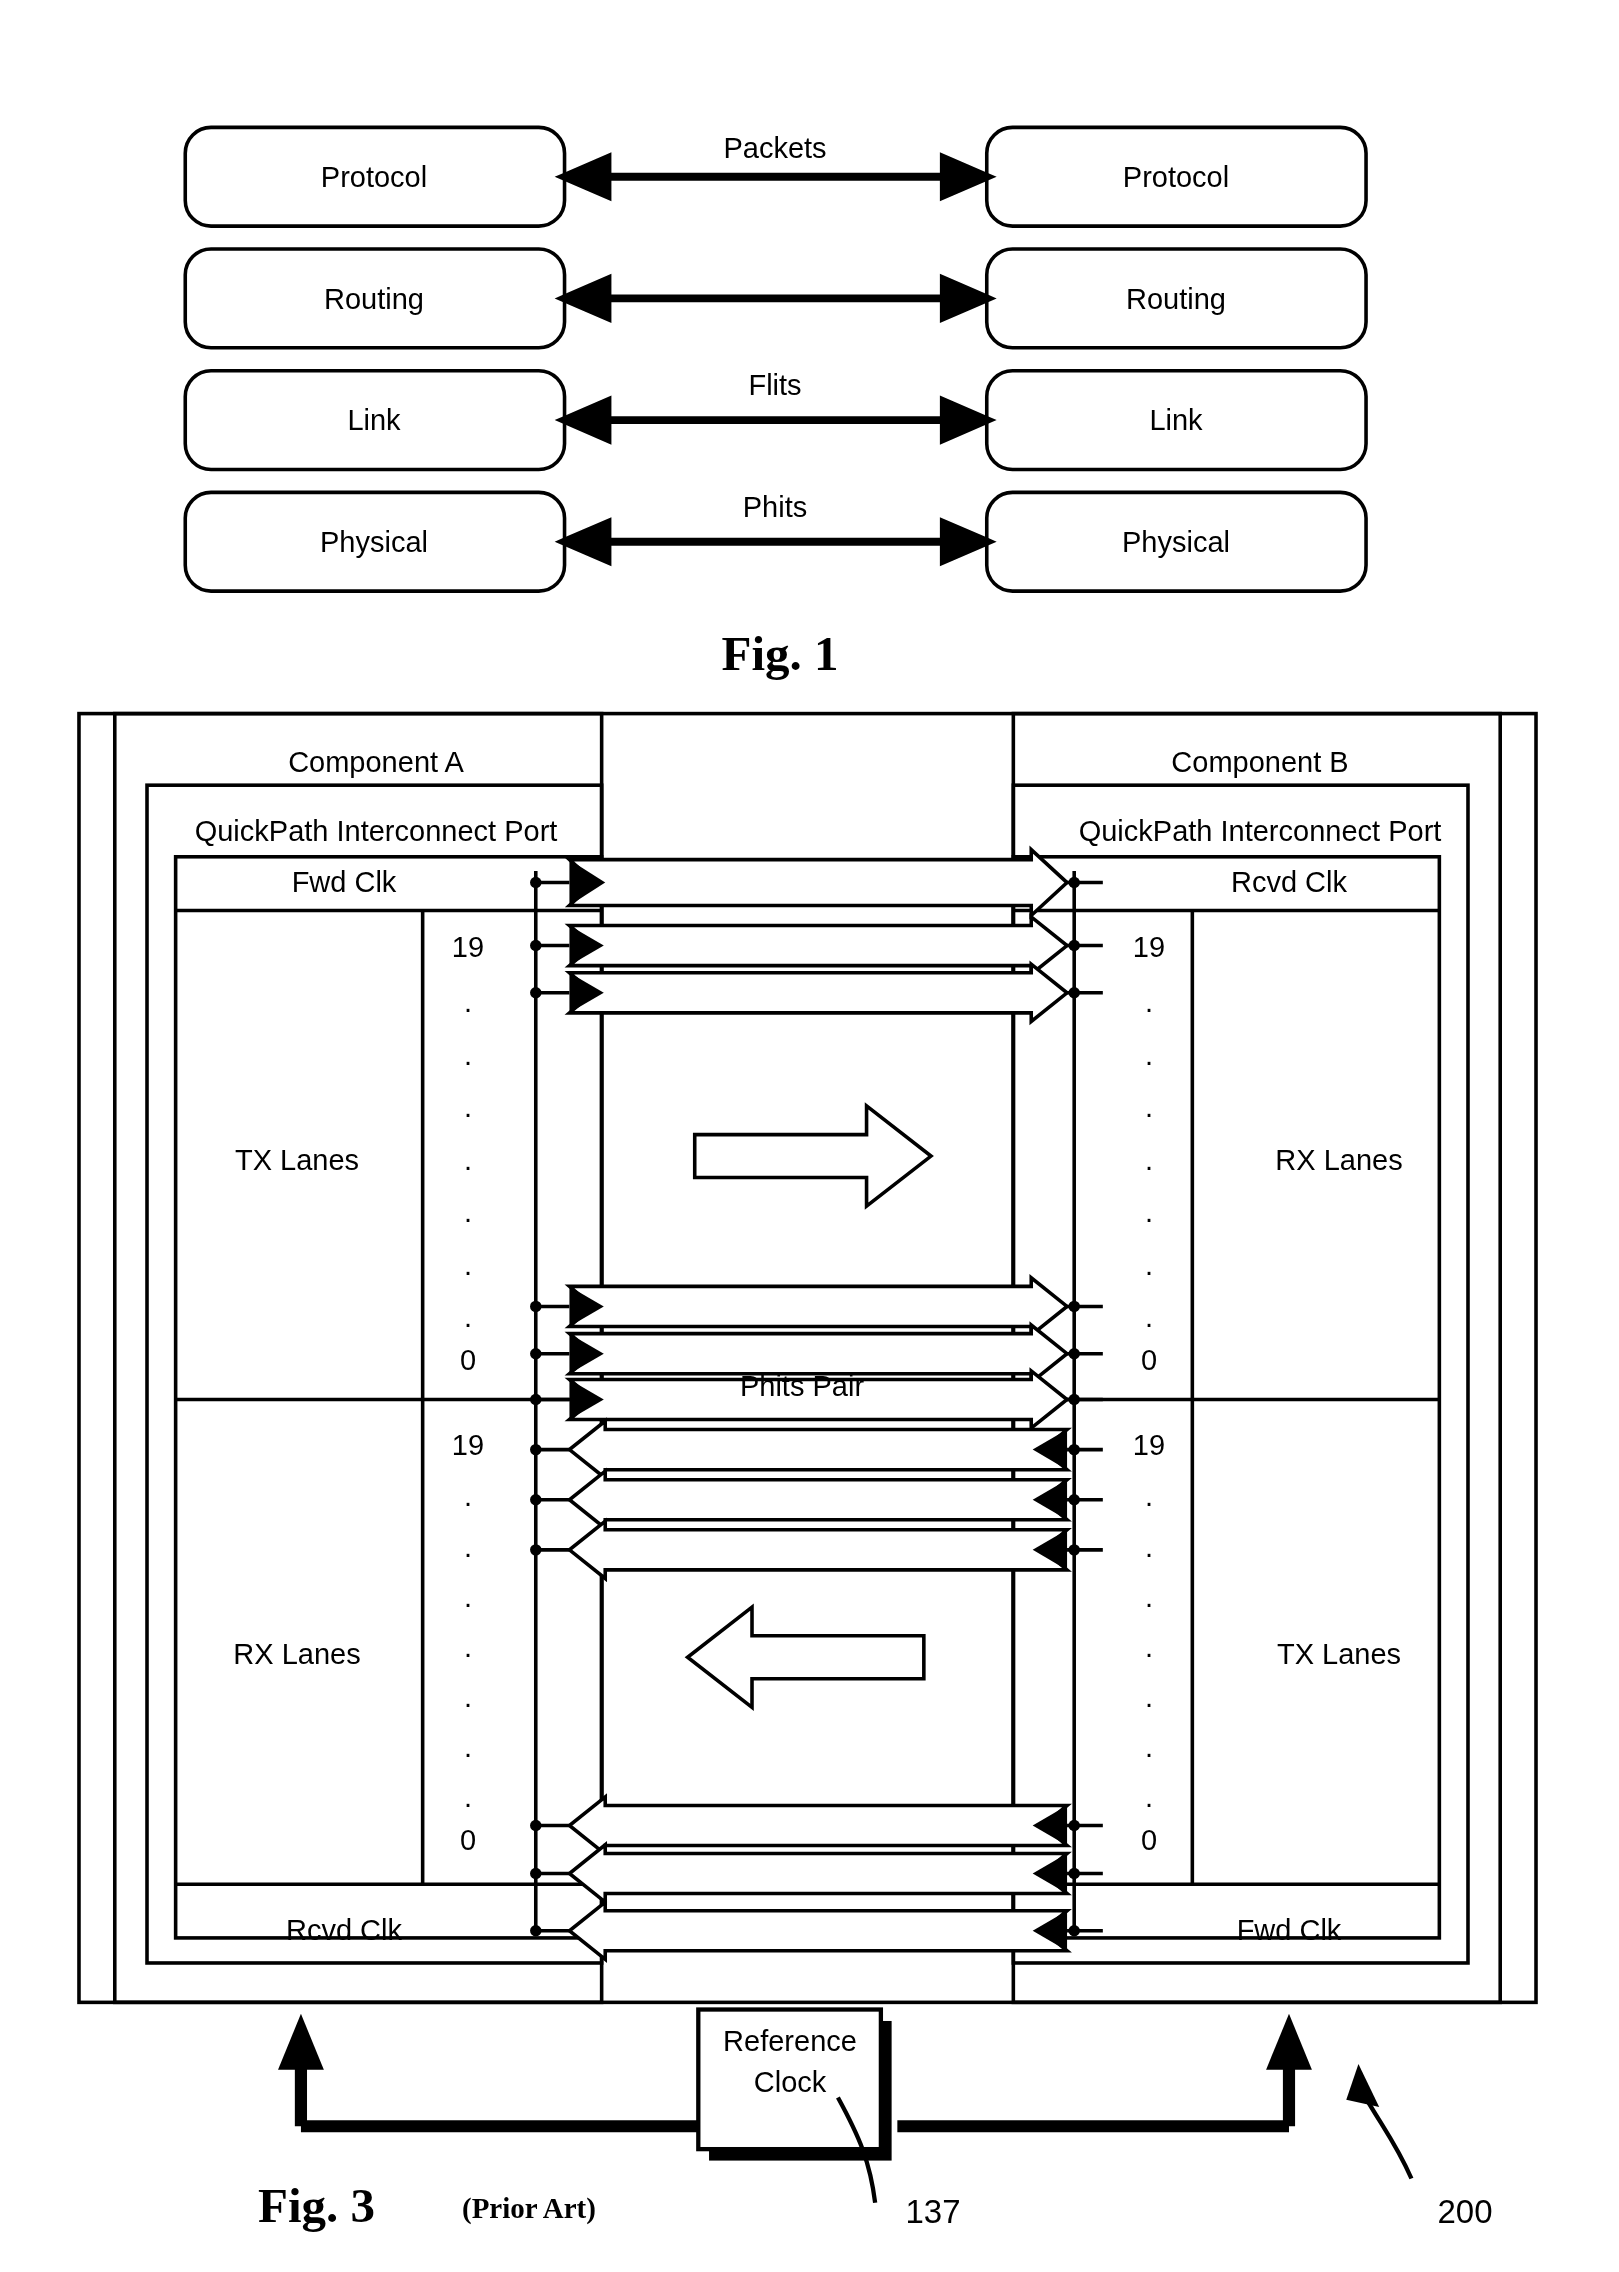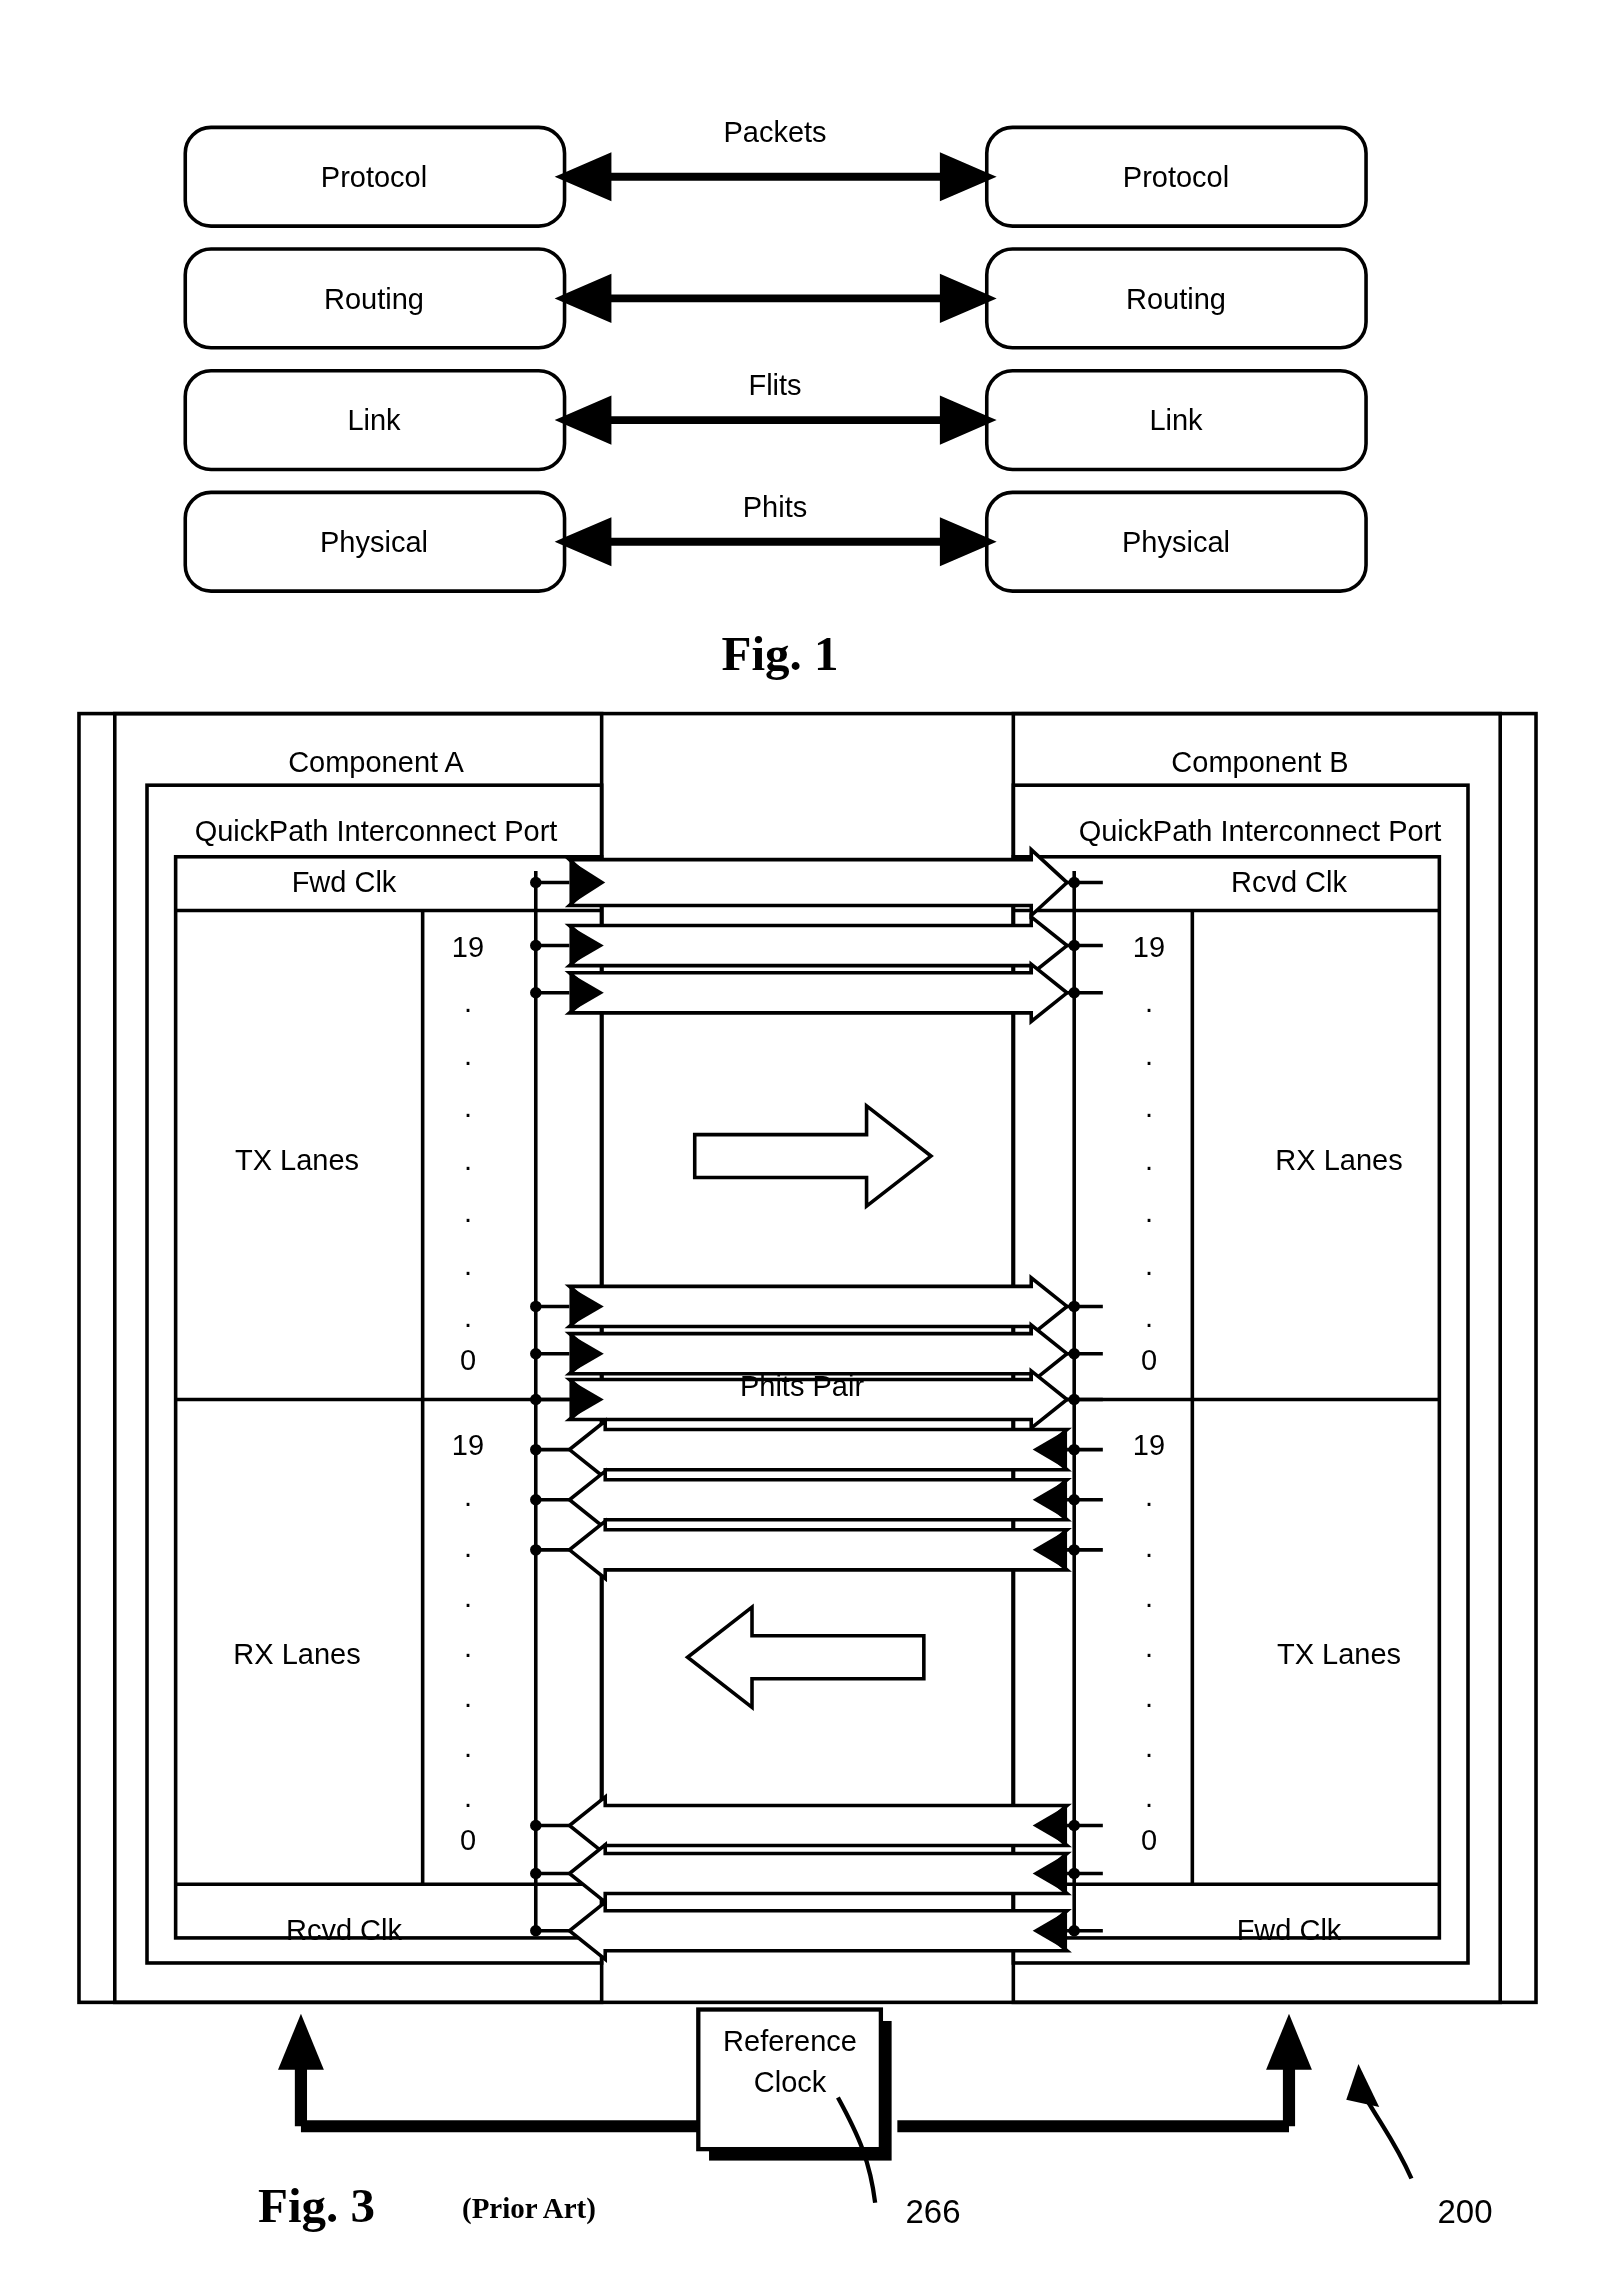--- a/index.html
+++ b/index.html
@@ -56,21 +56,21 @@
 
 <div class="lbl ctr" style="left:374px;top:177px;font-size:29px;">Protocol</div>
 <div class="lbl ctr" style="left:1176px;top:177px;font-size:29px;">Protocol</div>
 <div class="lbl ctr" style="left:374px;top:299px;font-size:29px;">Routing</div>
 <div class="lbl ctr" style="left:1176px;top:299px;font-size:29px;">Routing</div>
 <div class="lbl ctr" style="left:374px;top:420px;font-size:29px;">Link</div>
 <div class="lbl ctr" style="left:1176px;top:420px;font-size:29px;">Link</div>
 <div class="lbl ctr" style="left:374px;top:542px;font-size:29px;">Physical</div>
 <div class="lbl ctr" style="left:1176px;top:542px;font-size:29px;">Physical</div>
 
-<div class="lbl ctr" style="left:775px;top:132px;font-size:29px;">Packets</div>
+<div class="lbl ctr" style="left:775px;top:148px;font-size:29px;">Packets</div>
 <div class="lbl ctr" style="left:775px;top:385px;font-size:29px;">Flits</div>
 <div class="lbl ctr" style="left:775px;top:507px;font-size:29px;">Phits</div>
 
 <div class="figcap ctr" style="left:780px;top:653px;font-size:49px;">Fig. 1</div>
 
 <svg width="1620" height="1568" viewBox="0 0 2262 2190" style="top:705px;">
 
   <g fill="none" stroke="#000">
 
     <rect x="110" y="12" width="2035" height="1800" stroke-width="5"></rect>
@@ -287,20 +287,20 @@
       <div class="lbl ctr" style="left: 1149px; top: 1697px; font-size: 29px; line-height: 0;">.</div>
       <div class="lbl ctr" style="left: 1149px; top: 1747px; font-size: 29px; line-height: 0;">.</div>
       <div class="lbl ctr" style="left: 1149px; top: 1797px; font-size: 29px; line-height: 0;">.</div>
     </div>
 
 <div class="lbl ctr" style="left:802px;top:1386px;font-size:29px;">Phits Pair</div>
 
 <div class="lbl ctr" style="left:790px;top:2041px;font-size:29px;">Reference</div>
 <div class="lbl ctr" style="left:790px;top:2082px;font-size:29px;">Clock</div>
 
-<div class="lbl ctr" style="left:933px;top:2212px;font-size:33px;">266</div>
+<div class="lbl ctr" style="left:933px;top:2212px;font-size:33px;">137</div>
 <div class="lbl ctr" style="left:1465px;top:2212px;font-size:33px;">200</div>
 
 <div class="figcap" style="left:258px;top:2177px;font-size:49px;">Fig. 3</div>
 <div class="figcap" style="left:462px;top:2192px;font-size:29px;">(Prior Art)</div>
 
 </div>
 
 
 </body></html>

